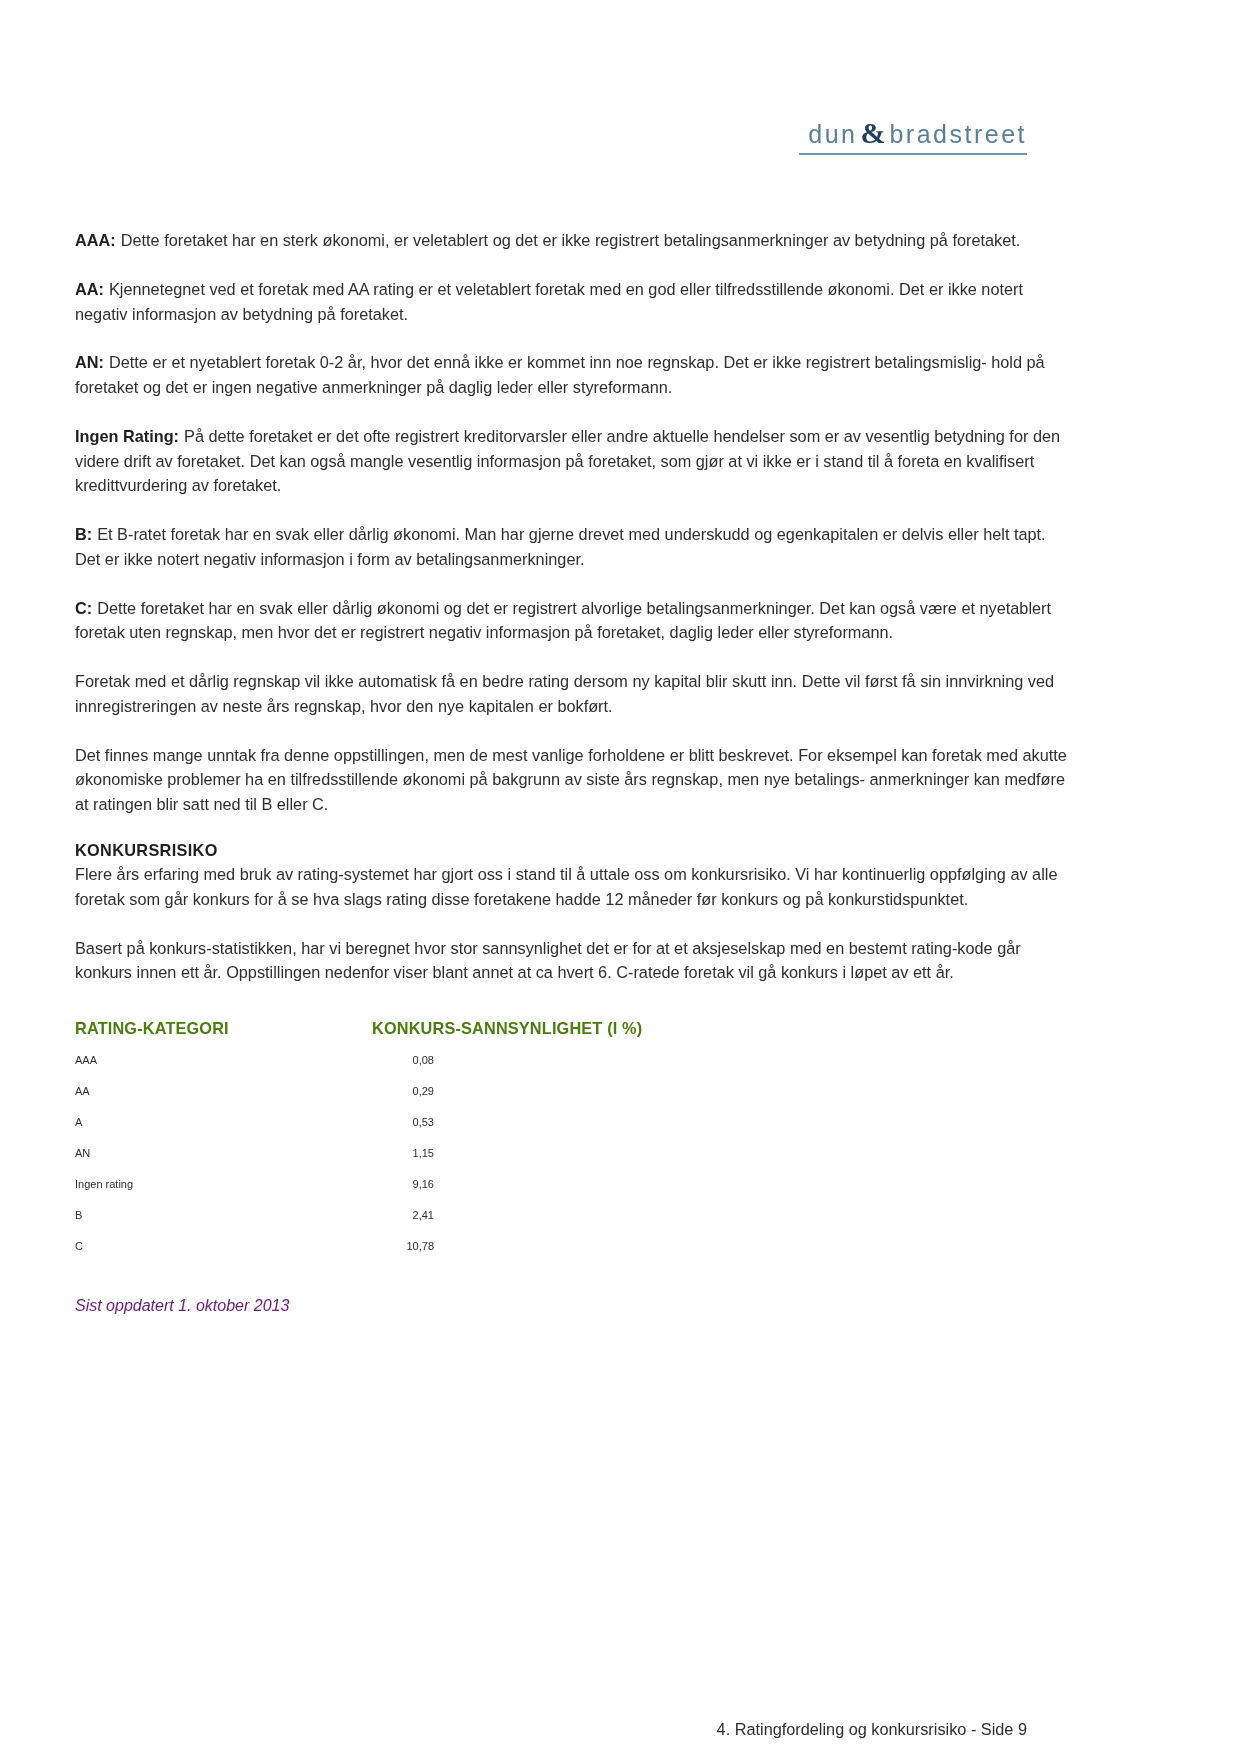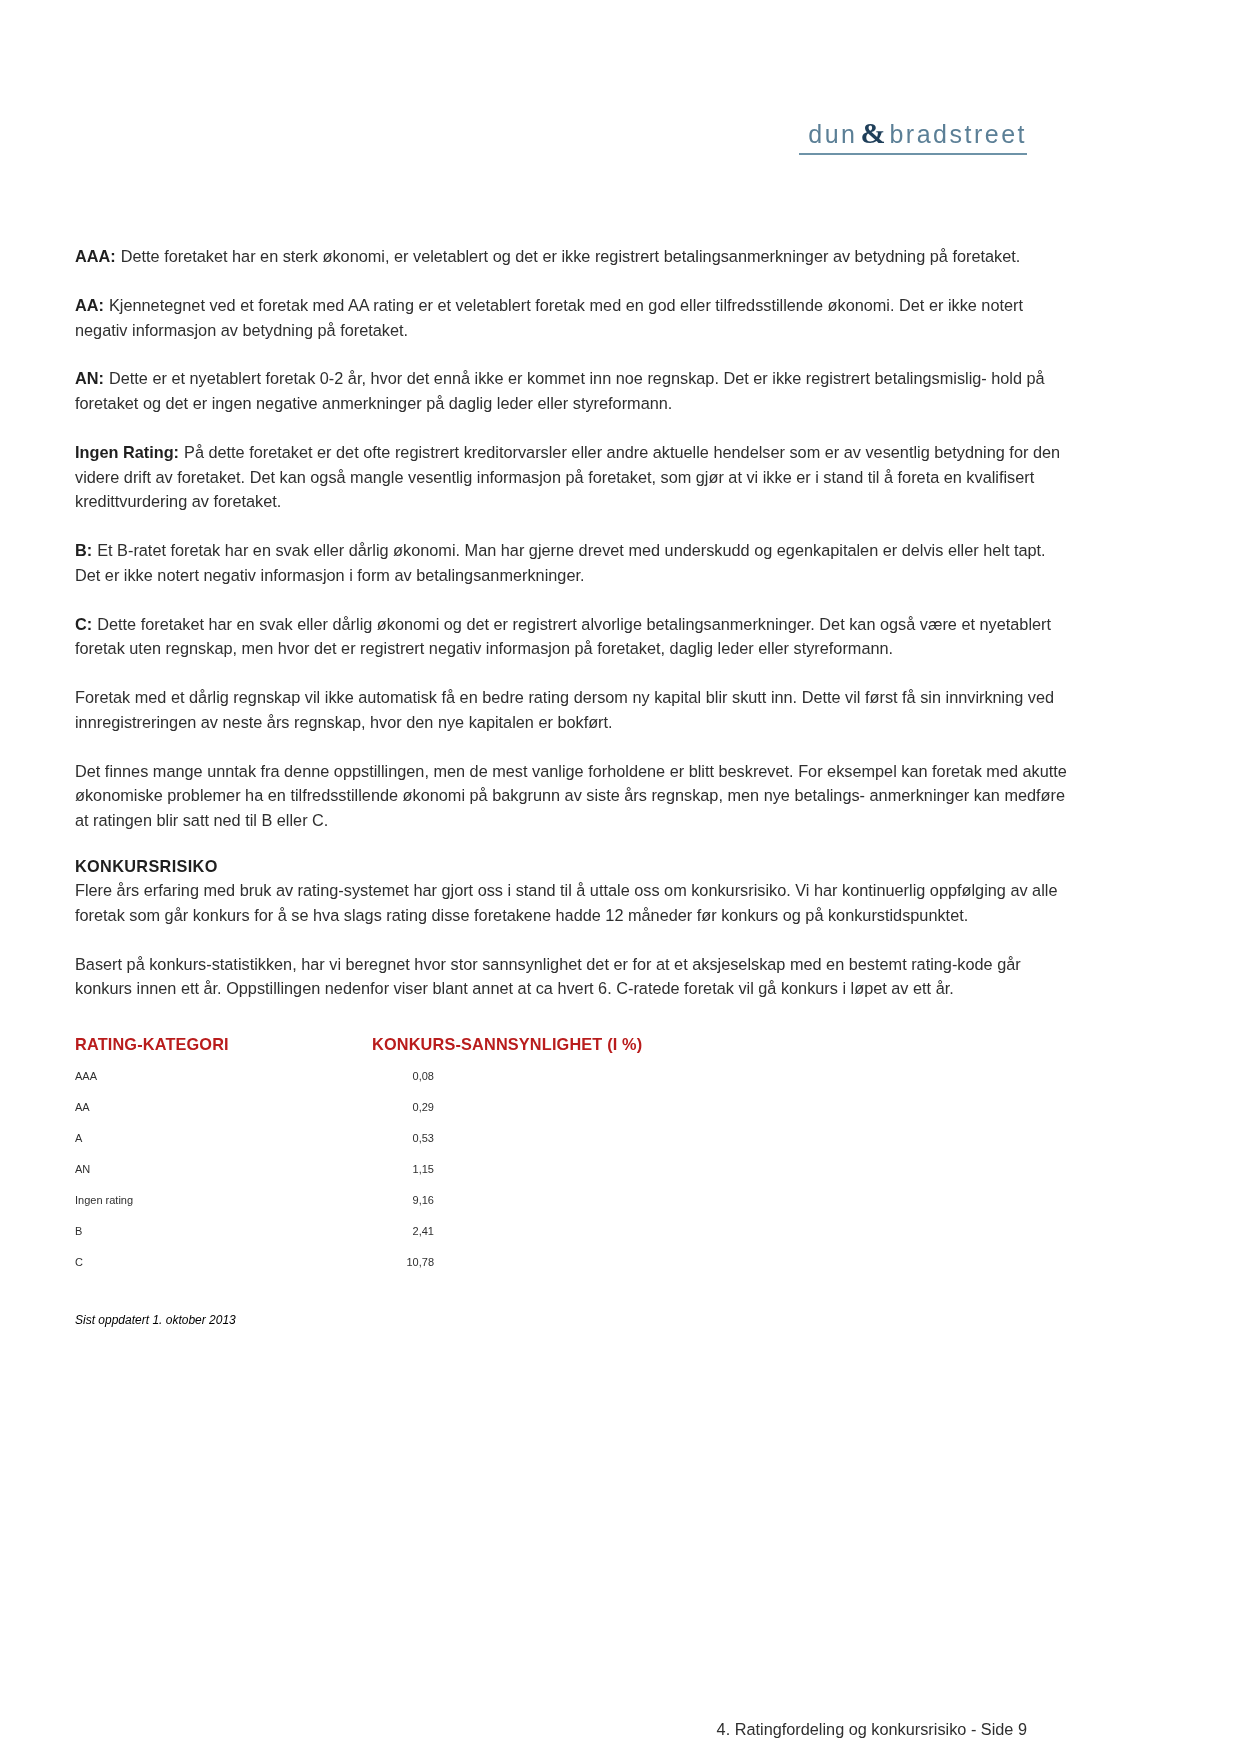--- a/index.html
+++ b/index.html
@@ -53,21 +53,21 @@
     top: 105px;
     right: 92px;
     width: 228px;
     height: 2px;
     background: #6e93a8;
   }
 
   
   .content {
     position: absolute;
-    top: 196px;
+    top: 180px;
     left: 75px;
     width: 1000px;
   }
   p.para {
     margin: 0 0 24px 0;
     font-size: 16.3px;
     line-height: 1.52;
     color: #2f2f2f;
   }
   p.para .lead {
@@ -90,21 +90,21 @@
   
   .rating-table {
     margin-top: 34px;
     border-collapse: collapse;
     width: 640px;
   }
   .rating-table th {
     text-align: left;
     font-size: 16.3px;
     font-weight: bold;
-    color: #b91c1c;
+    color: #4d7c0f;
     padding: 0 0 16px 0;
     letter-spacing: 0.01em;
   }
   .rating-table th.col-cat { width: 297px; }
   .rating-table td {
     font-size: 11px;
     color: #2f2f2f;
     padding: 0 0 19px 0;
     vertical-align: top;
   }
@@ -113,23 +113,23 @@
     padding-left: 0;
   }
   .val-inner {
     display: inline-block;
     width: 62px;
     text-align: right;
   }
 
   .updated {
     margin-top: 26px;
-    font-size: 12px;
+    font-size: 16px;
     font-style: italic;
-    color: #000000;
+    color: #701a75;
   }
 
   
   .footer {
     position: absolute;
     bottom: 63px;
     right: 92px;
     font-size: 16.3px;
     color: #2f2f2f;
   }

